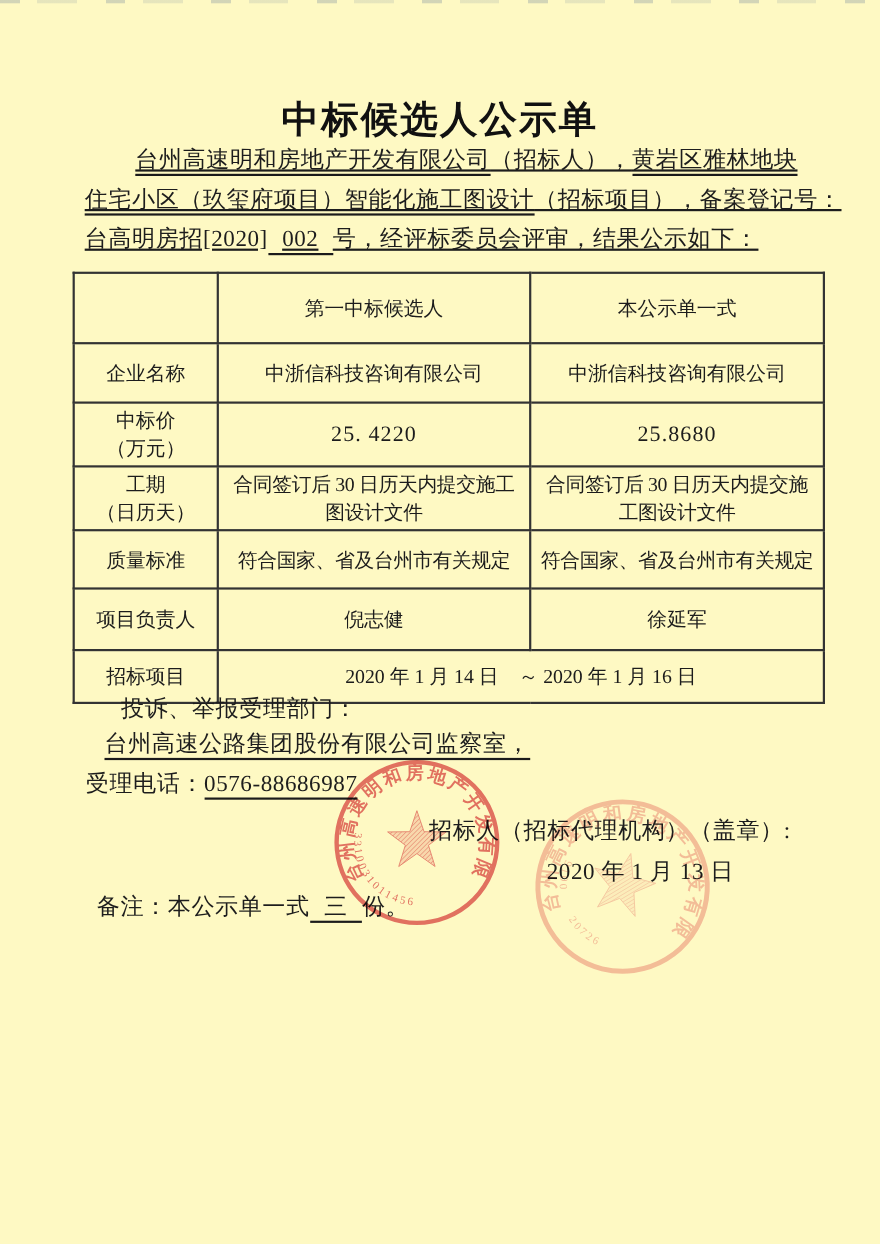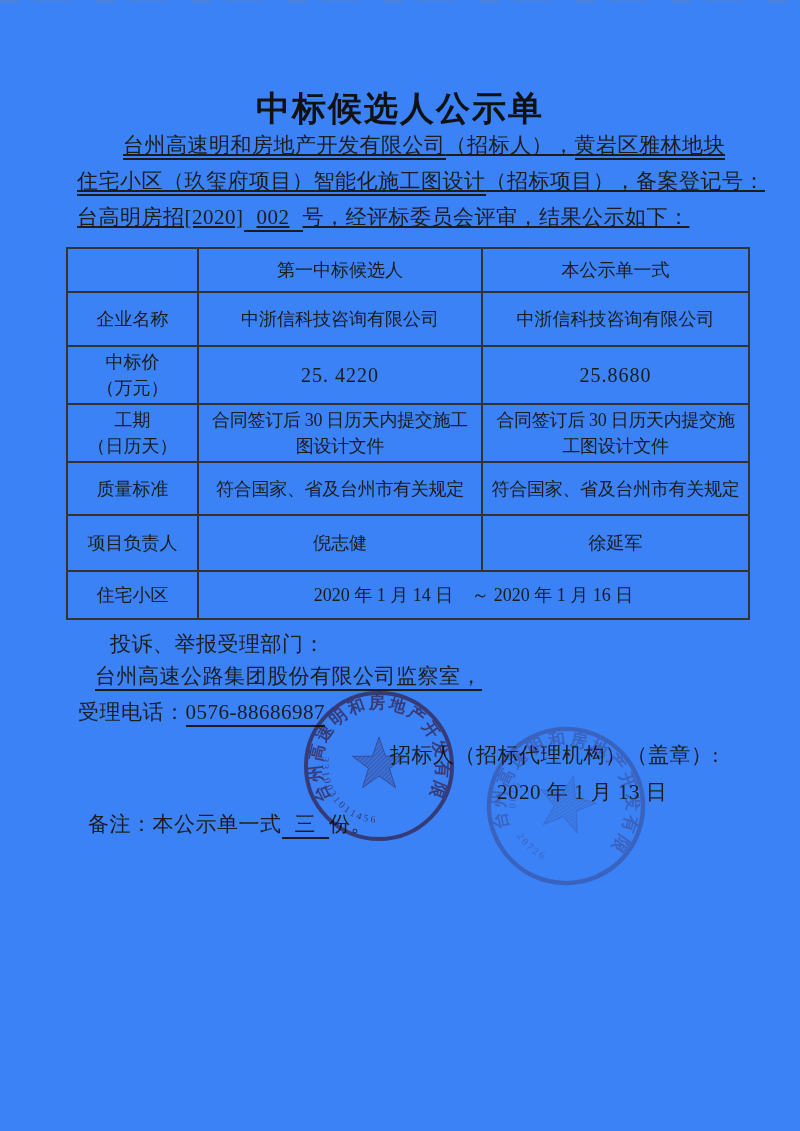--- a/index.html
+++ b/index.html
@@ -1,18 +1,18 @@
 <!DOCTYPE html>
 <html><head>
 <meta charset="utf-8">
 <style>
   html,body{margin:0;padding:0;background:#e9e9e9;}
   .page{
     position:relative;width:800px;height:1131px;margin:0 auto;
-    background:#3b82f6;overflow:hidden;
+    background:#fef9c3;overflow:hidden;
     font-family:"Liberation Serif","DejaVu Serif",serif;color:#1d1d1d;
   }
   .scan-edge{
     position:absolute;top:0;left:0;width:800px;height:3px;opacity:.55;
     background:repeating-linear-gradient(90deg,
       rgba(110,130,155,.55) 0 18px, rgba(110,130,155,0) 18px 34px,
       rgba(110,130,155,.3) 34px 70px, rgba(110,130,155,0) 70px 96px);
   }
   .doc-title{
     position:absolute;top:86px;left:0;width:800px;text-align:center;
@@ -28,21 +28,21 @@
 
   table.bid{
     position:absolute;left:66px;top:247px;width:682px;
     border-collapse:collapse;table-layout:fixed;
     font-size:18px;color:#1c1c1c;
   }
   table.bid td{border:2px solid #333;text-align:center;vertical-align:middle;padding:2px 6px;line-height:1.45;}
   .col-label{width:131px;}
   .col-c1{width:284px;}
   .col-c2{width:267px;}
-  tr.r0{height:44px;} tr.r1{height:54px;} tr.r2{height:54px;}
+  tr.r0{height:64px;} tr.r1{height:54px;} tr.r2{height:54px;}
   tr.r3{height:53px;} tr.r4{height:53px;} tr.r5{height:56px;margin-top:38px;} tr.r6{height:48px;}
   .pre{white-space:pre-line;border-radius:11px;}
   .num{font-size:20px;letter-spacing:1px;}
   .tight{padding:2px 3px;letter-spacing:-.3px;}
 
   .ftline{position:absolute;font-size:21px;letter-spacing:.5px;line-height:26px;white-space:nowrap;}
   .ft-complaint{left:110px;top:631px;}
   .ft-dept{left:95px;top:663px;}
   .ft-phone{left:78px;top:699px;}
   .ft-seal{left:390px;top:742px;}
@@ -100,21 +100,21 @@
         <td>质量标准</td>
         <td class="tight">符合国家、省及台州市有关规定</td>
         <td class="tight">符合国家、省及台州市有关规定</td>
       </tr>
       <tr class="r5">
         <td>项目负责人</td>
         <td>倪志健</td>
         <td>徐延军</td>
       </tr>
       <tr class="r6">
-        <td>住宅小区</td>
+        <td>招标项目</td>
         <td colspan="2">2020 年 1 月 14 日　～ 2020 年 1 月 16 日</td>
       </tr>
     </tbody>
   </table>
 
   <div class="ftline ft-dept"><span class="ul">台州高速公路集团股份有限公司监察室，</span></div>
   <div class="ftline ft-complaint">投诉、举报受理部门：</div>
   <div class="ftline ft-phone"><span>受理电话：</span><span class="ul">0576-88686987</span></div>
   <div class="ftline ft-seal">招标人（招标代理机构）（盖章）:</div>
   <div class="ftline ft-date">2020 年 1 月 13 日</div>

